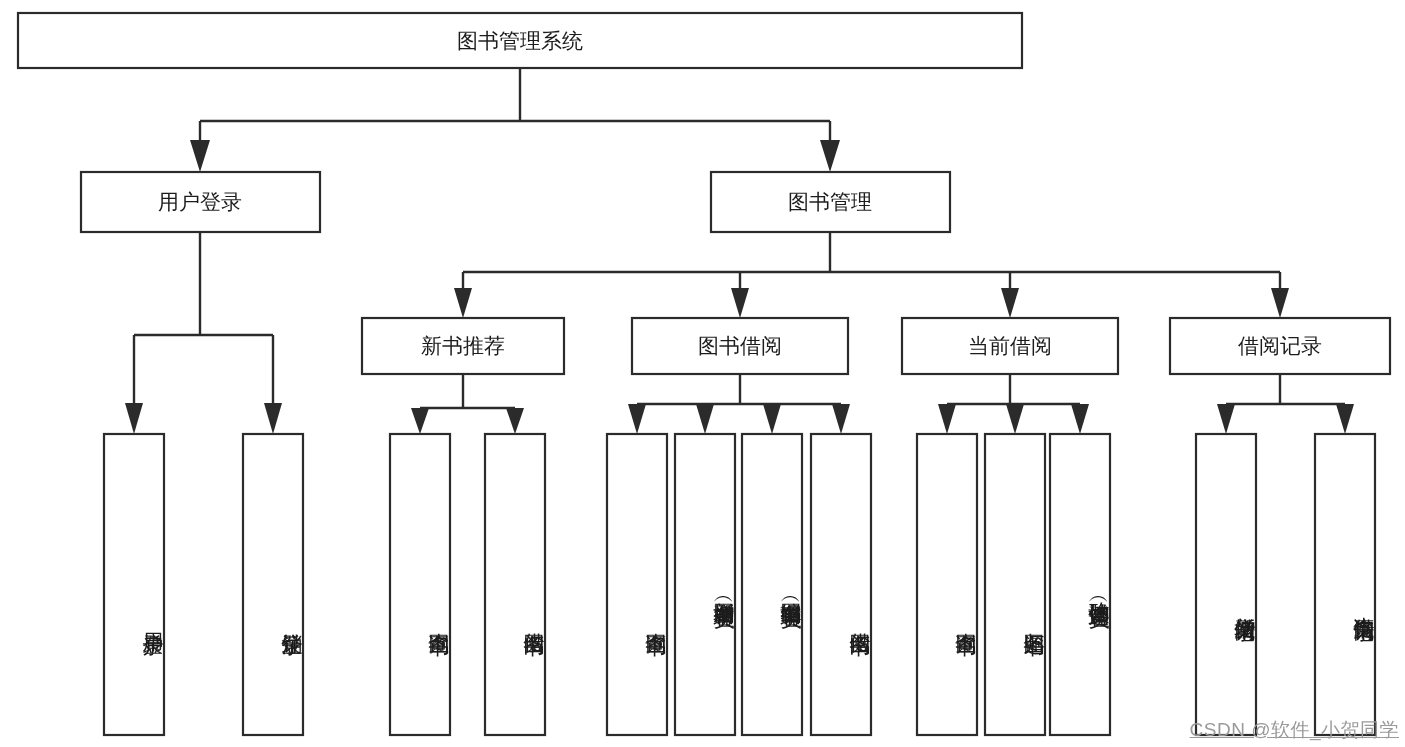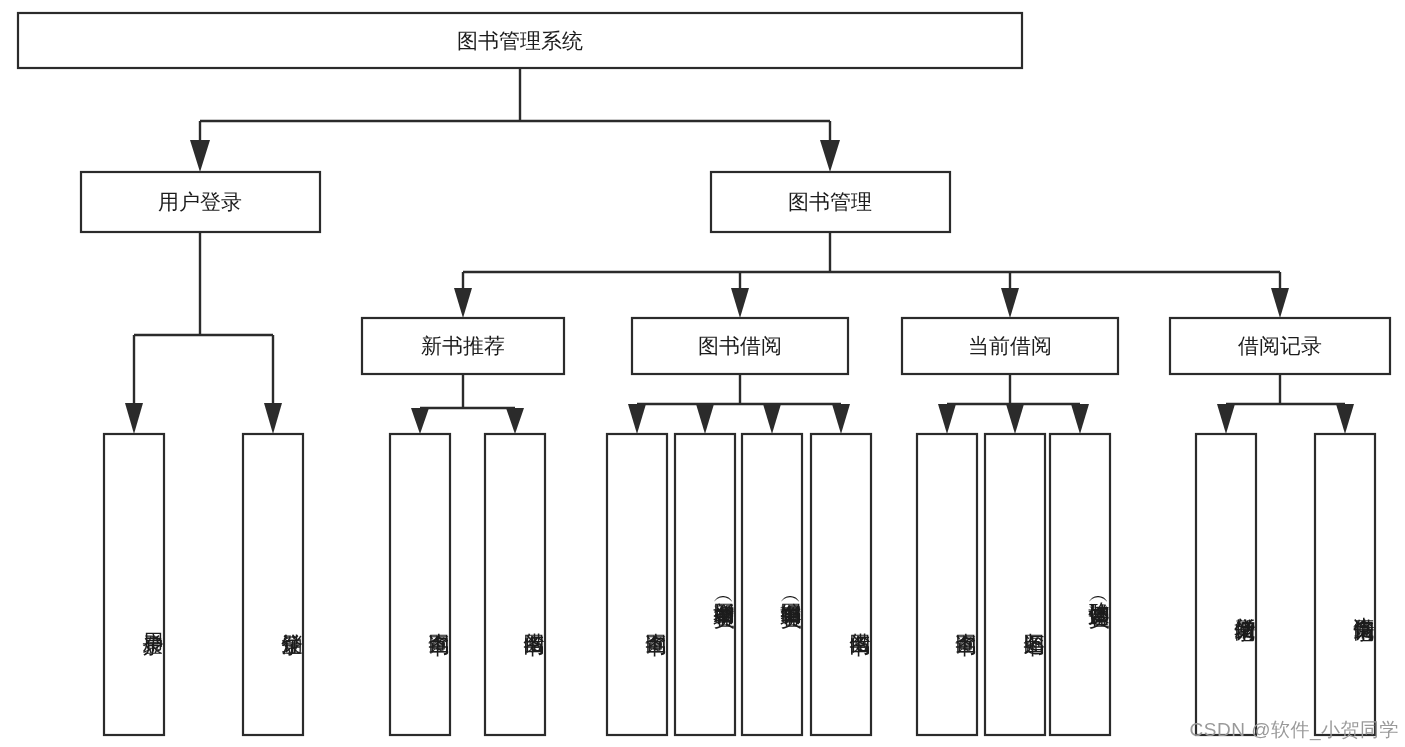--- a/index.html
+++ b/index.html
@@ -65,20 +65,21 @@
   }
   .watermark {
     position: absolute;
     right: 6px;
     bottom: 4px;
     font-family: "Liberation Sans", "DejaVu Sans", sans-serif;
     font-size: 19px;
     color: #9a9a9a;
     white-space: nowrap;
     letter-spacing: 0.5px;
+    text-decoration: underline;
   }
 </style>
 </head>
 <body>
 
 <div id="diagram-root">
 
   <svg class="diagram" viewBox="0 0 1405 747" xmlns="http://www.w3.org/2000/svg">
 
     <g>

